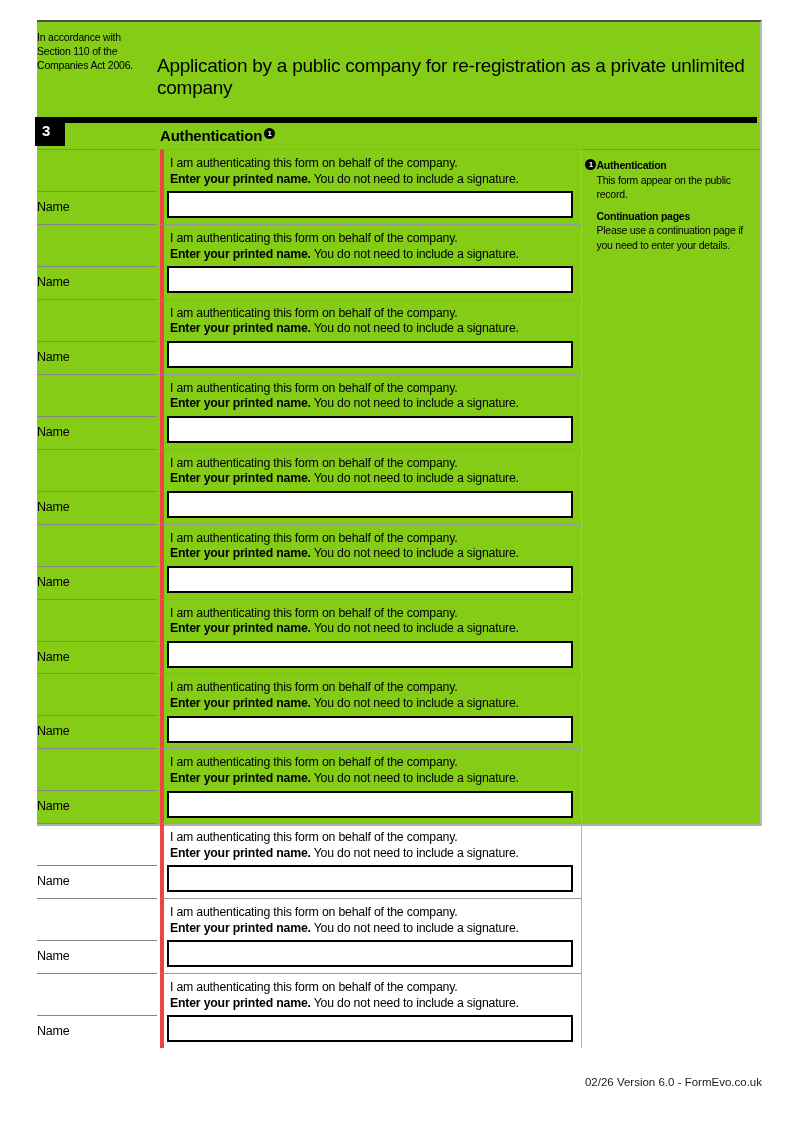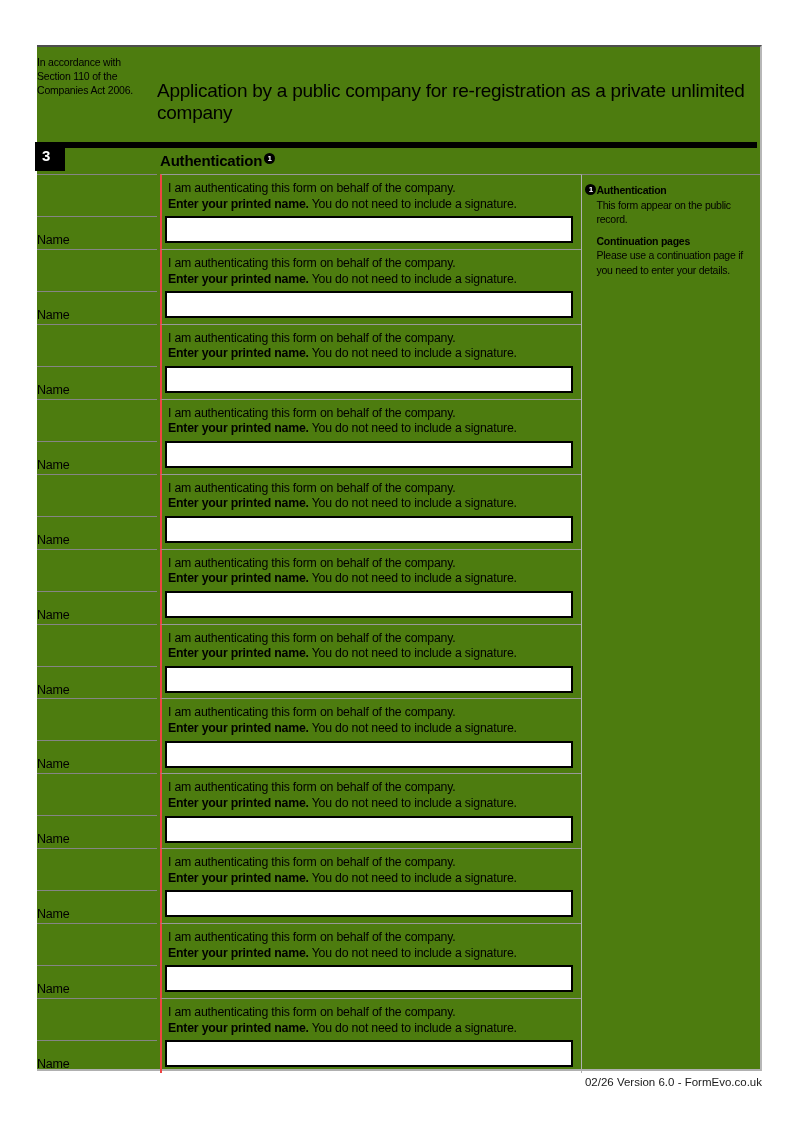--- a/index.html
+++ b/index.html
@@ -6,26 +6,26 @@
   html, body { background: #fff; }
   body {
     width: 800px; height: 1130px;
     font-family: "Liberation Sans", sans-serif;
     color: #000;
     position: relative;
     overflow: hidden;
   }
   .sheet {
     position: absolute;
-    left: 37px; top: 45px;
-    width: 725px; height: 1026px;
+    left: 37px; top: 20px;
+    width: 725px; height: 806px;
     border-top: 2px solid #4d4d4d;
     border-right: 2px solid #b7b7b7;
     border-bottom: 2px solid #b0b0b0;
-    background: #4d7c0f;
+    background: #84cc16;
   }
   
   .form-header { position: relative; height: 95px; }
   .legal-ref {
     position: absolute; left: 0; top: 8px;
     font-size: 10.5px; line-height: 14px; letter-spacing: -0.2px;
   }
   .legal-ref span { display: block; }
   .form-title {
     position: absolute; left: 120px; top: 5px;
@@ -62,26 +62,26 @@
   .rows-wrap { width: 546px; display: flex; flex-direction: column; }
   .row { flex: 1; display: flex; min-height: 0; }
   .label-col {
     width: 120px; margin-right: 3px;
     border-top: 1px solid #858585;
     position: relative;
   }
   .name-line {
     position: absolute; left: 0; right: 0; top: 41px;
     border-top: 1px solid #858585;
-    padding-top: 16px;
+    padding-top: 8px;
     font-size: 12.5px; letter-spacing: -0.2px;
   }
   .content-col {
     flex: 1;
-    border-left: 2px solid #ef4444;
+    border-left: 4px solid #ef4444;
     border-top: 1px solid #999;
   }
   .entry-text {
     padding: 6px 4px 0 6px;
     font-size: 12.3px; line-height: 15.6px; letter-spacing: -0.2px;
     white-space: nowrap;
   }
   .name-input {
     display: block;
     margin: 4px 8px 0 3px;

